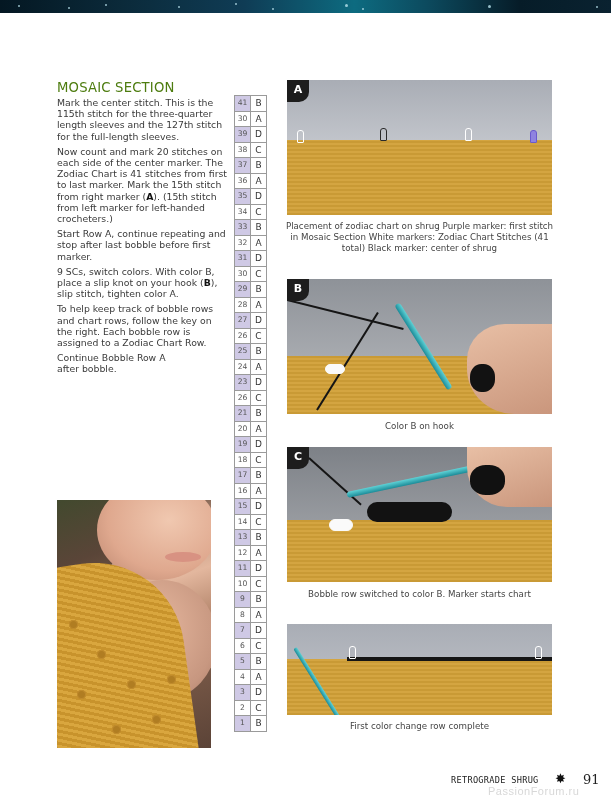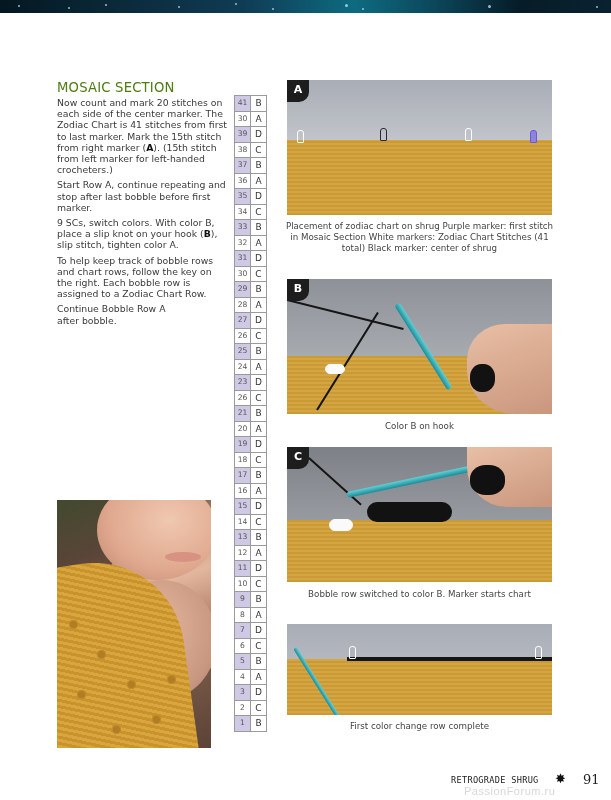--- a/index.html
+++ b/index.html
@@ -36,41 +36,42 @@
   .badge{position:absolute;left:0;top:0;width:22px;height:22px;background:#1d1d1d;color:#fff;border-radius:0 0 10px 0;
     font-size:11px;font-weight:bold;text-align:center;line-height:20px;}
   .caption{position:absolute;left:283px;width:273px;text-align:center;font-size:8.7px;line-height:11px;color:#444;}
   .marker{position:absolute;width:5px;height:11px;border:1.5px solid #fff;border-radius:3px 3px 1px 1px;}
   .hook{position:absolute;height:6px;border-radius:3px;background:linear-gradient(180deg,#5fd2d6,#1b8b98);transform-origin:left center;}
   .yarn{position:absolute;height:2px;background:#151515;transform-origin:left center;}
 
   .footer-title{position:absolute;left:451px;top:775px;font-size:8.6px;letter-spacing:.3px;color:#222;font-family:"DejaVu Sans Mono","Liberation Mono",monospace;text-align:right;}
   .footer-star{position:absolute;left:555px;top:771px;font-size:13px;color:#111;}
   .page-num{position:absolute;left:583px;top:772px;font-size:13px;color:#222;font-family:"DejaVu Serif","Liberation Serif",serif;}
-  .watermark{position:absolute;left:464px;top:785px;font-size:11px;color:#d8d8d8;letter-spacing:.5px;font-family:"Liberation Sans",sans-serif;}
+  .watermark{position:absolute;left:488px;top:785px;font-size:11px;color:#d8d8d8;letter-spacing:.5px;font-family:"Liberation Sans",sans-serif;}
 </style>
 </head>
 <body>
 
 <div class="banner">
   <span class="star" style="left:18px;top:5px"></span>
   <span class="star" style="left:68px;top:7px"></span>
   <span class="star" style="left:105px;top:4px"></span>
   <span class="star" style="left:178px;top:6px"></span>
   <span class="star" style="left:235px;top:3px"></span>
   <span class="star" style="left:272px;top:8px"></span>
   <span class="star" style="left:345px;top:4px;width:3px;height:3px"></span>
   <span class="star" style="left:362px;top:8px"></span>
   <span class="star" style="left:488px;top:5px;width:3px;height:3px"></span>
   <span class="star" style="left:596px;top:6px"></span>
 </div>
 
 <div class="title">MOSAIC SECTION</div>
 
 <div class="body-text">
+  <p>Mark the center stitch. This is the 115th stitch for the three-quarter length sleeves and the 127th stitch for the full-length sleeves.</p>
   <p><span>Now count and mark 20 stitches on each side of the center marker. The Zodiac Chart is 41 stitches from first to last marker. Mark the 15th stitch from right marker (</span><b>A</b><span>). (15th stitch from left marker for left-handed crocheters.)</span></p>
   <p>Start Row A, continue repeating and stop after last bobble before first marker.</p>
   <p><span>9 SCs, switch colors. With color B, place a slip knot on your hook (</span><b>B</b><span>), slip stitch, tighten color A.</span></p>
   <p>To help keep track of bobble rows and chart rows, follow the key on the right. Each bobble row is assigned to a Zodiac Chart Row.</p>
   <p style="width:125px">Continue Bobble Row A after bobble.</p>
 </div>
 
 <div class="model-photo">
   <div class="hair"></div>
   <div class="face"></div>

